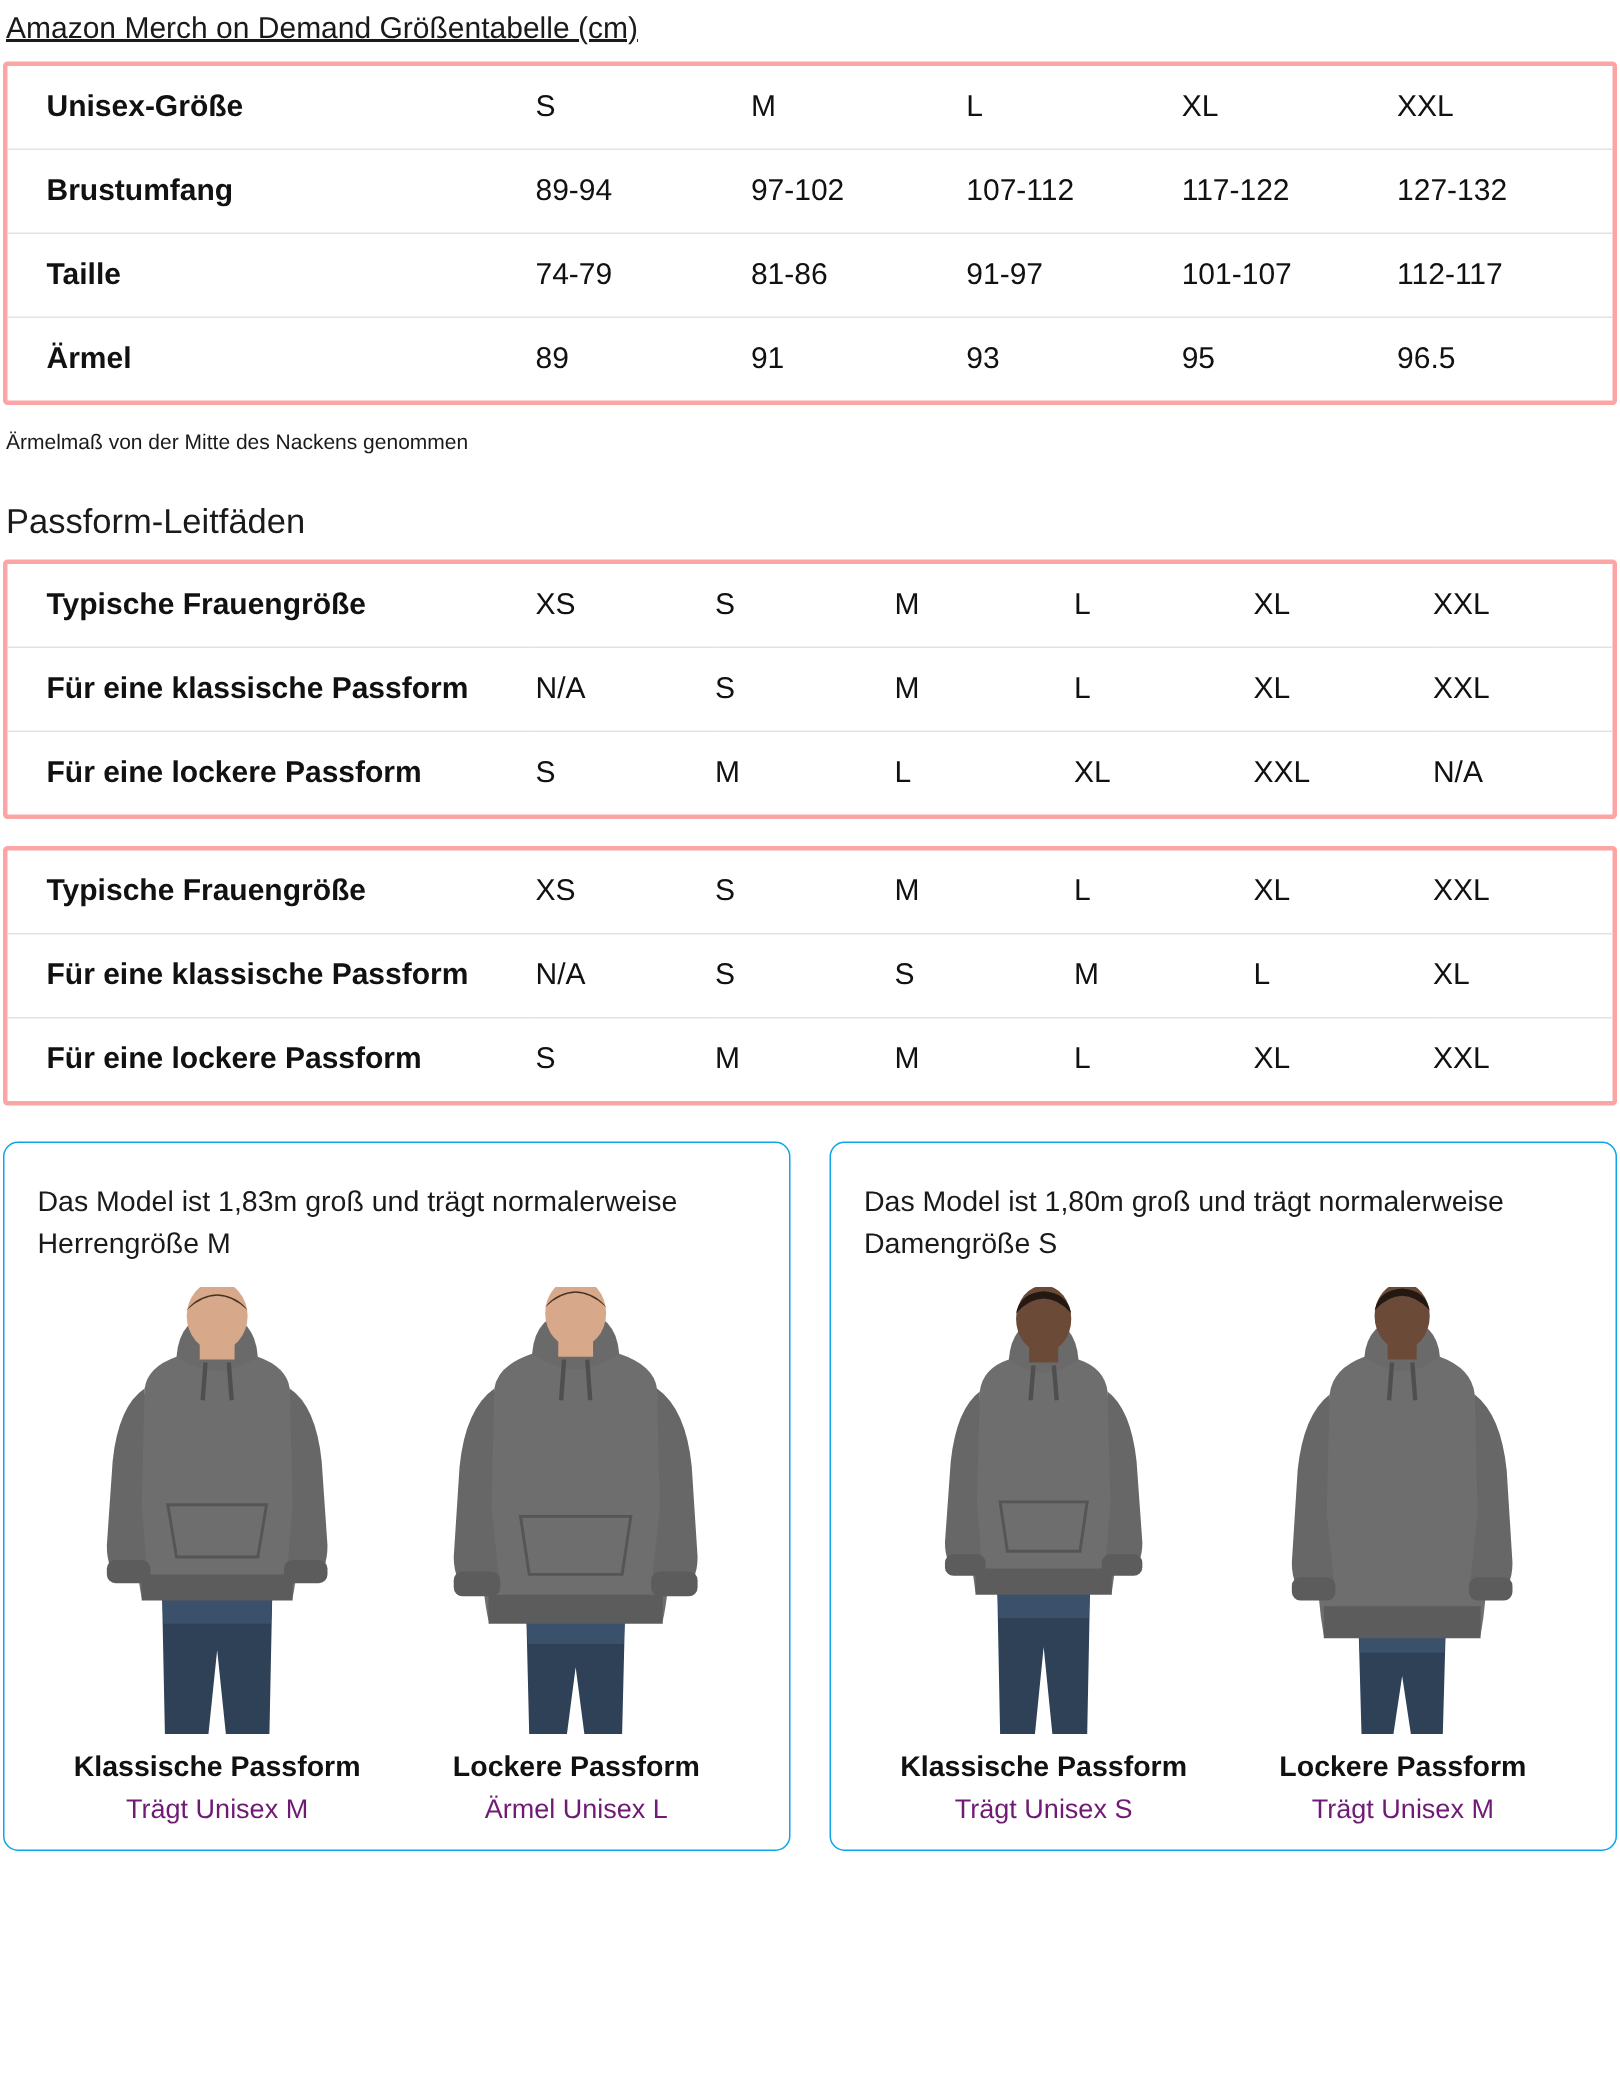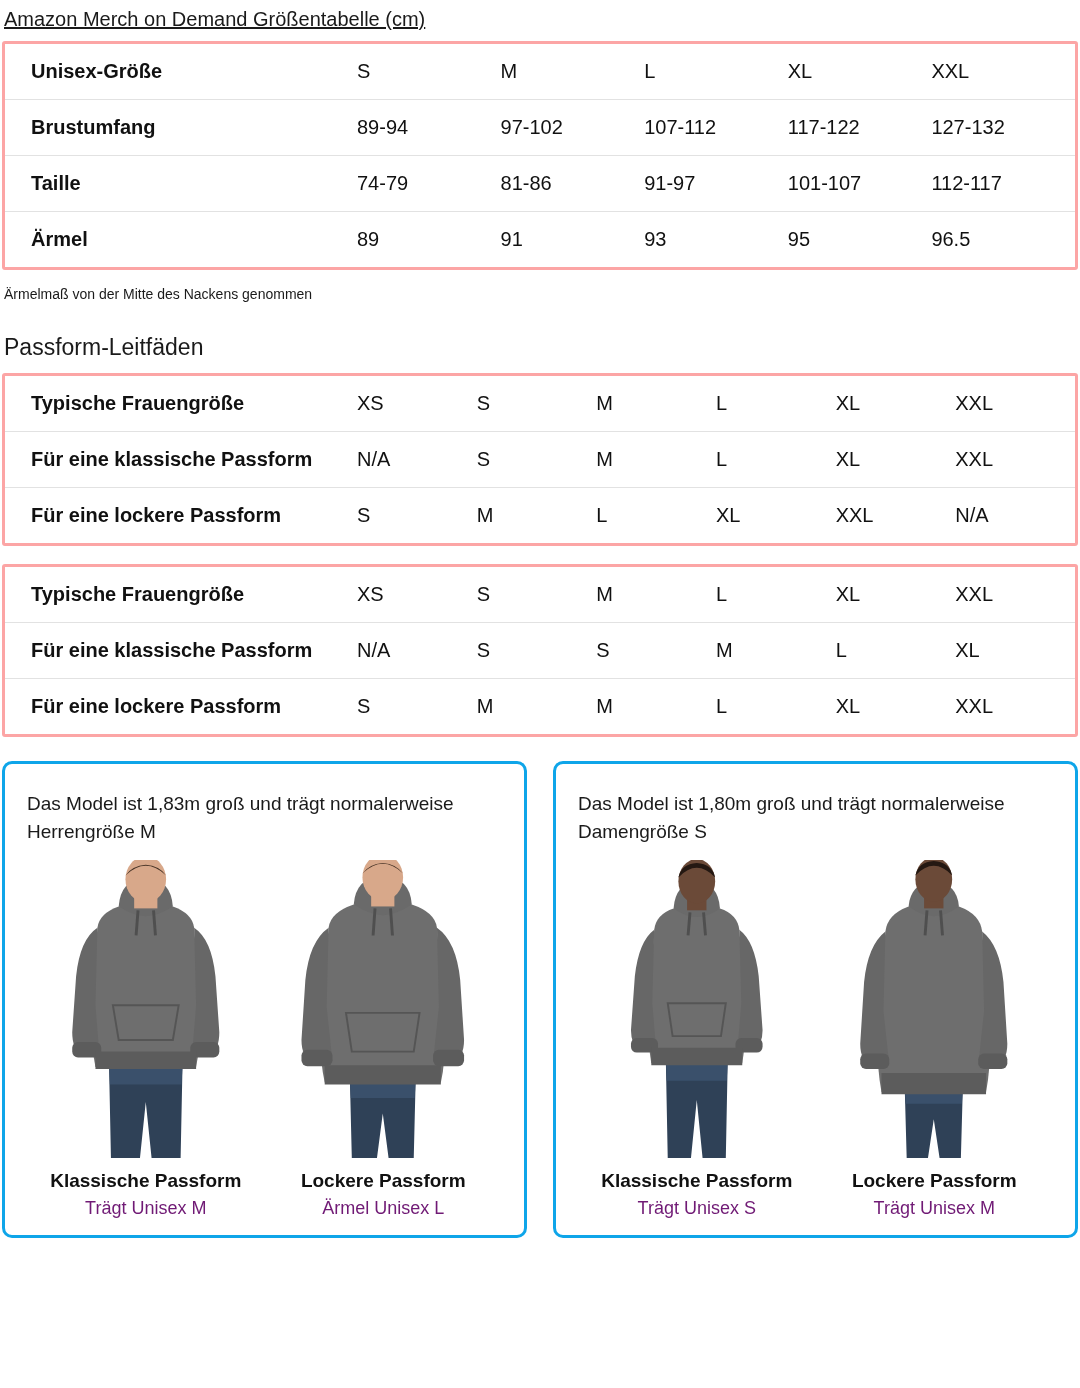--- a/index.html
+++ b/index.html
@@ -60,21 +60,21 @@
   }
   .gap { height: 18px; }
   .models-row {
     display: flex;
     gap: 26px;
     margin-top: 24px;
     padding: 0 2px;
   }
   .model-card {
     flex: 1 1 0;
-    border: 3px solid #0ea5e9;
+    border: 1px solid #0ea5e9;
     border-radius: 10px;
     padding: 26px 22px 16px 22px;
   }
   .model-caption {
     font-size: 19px;
     line-height: 1.45;
     color: #1a1a1a;
     min-height: 56px;
   }
   .figures {

